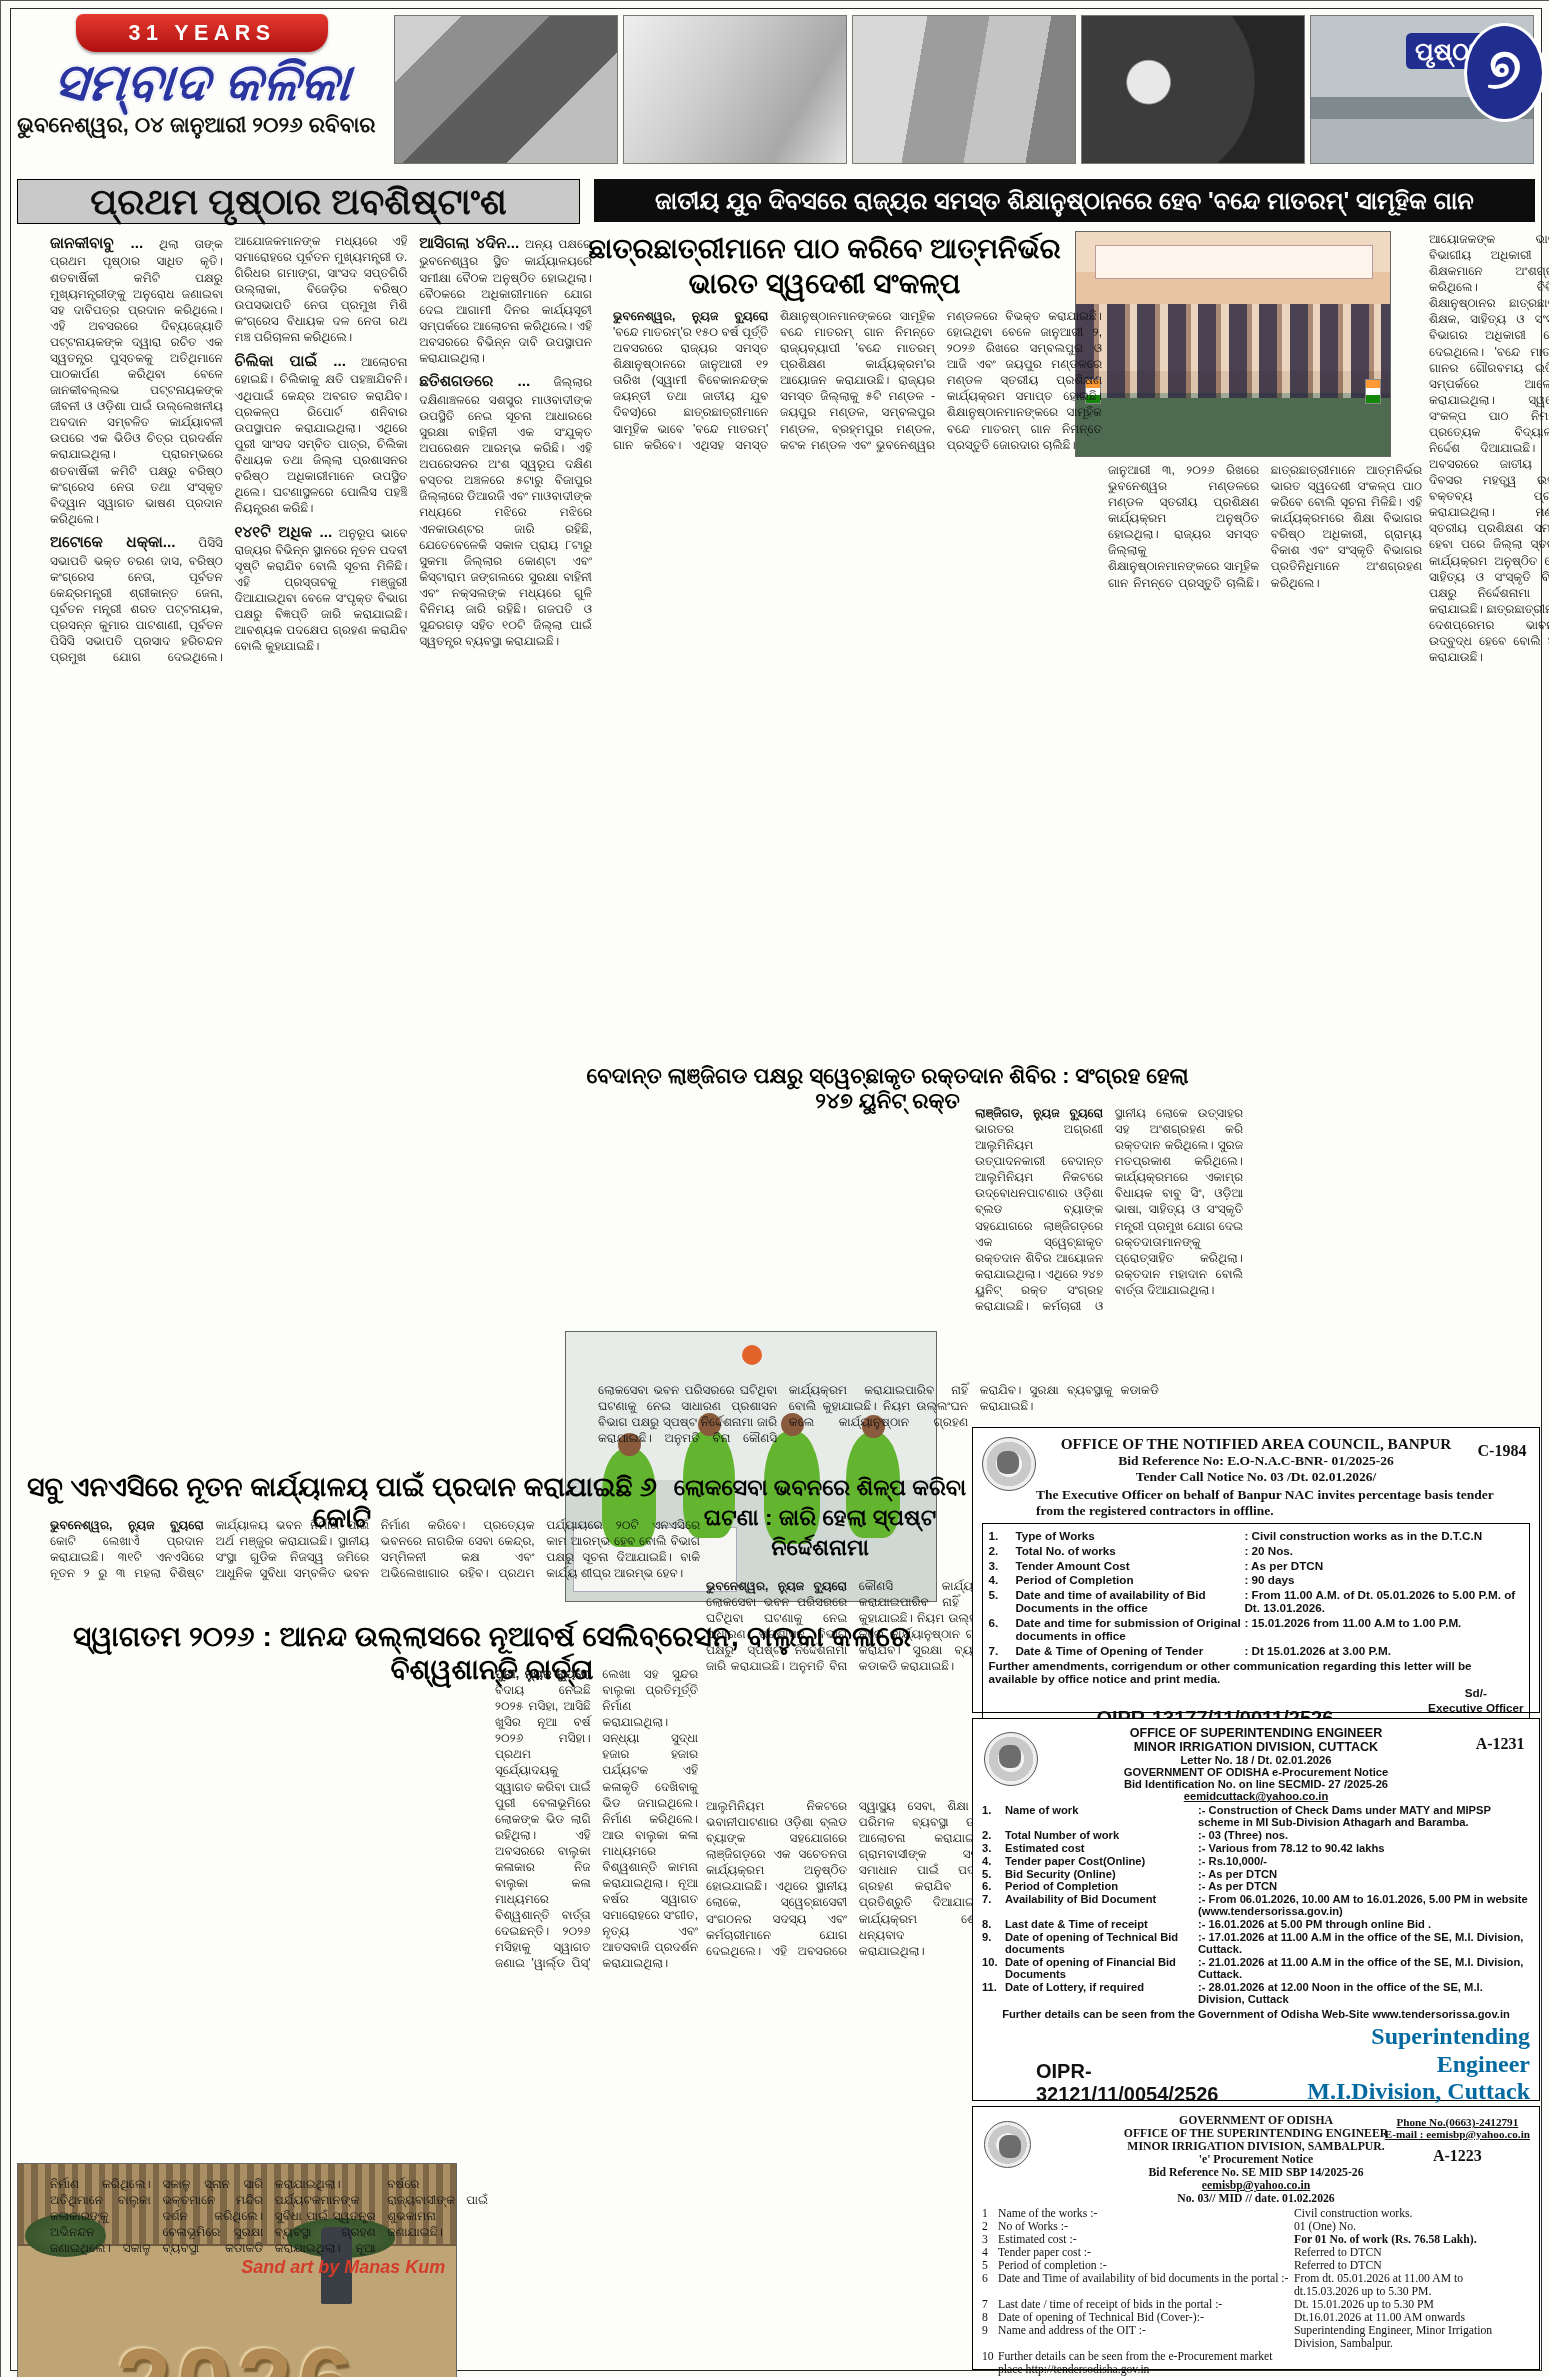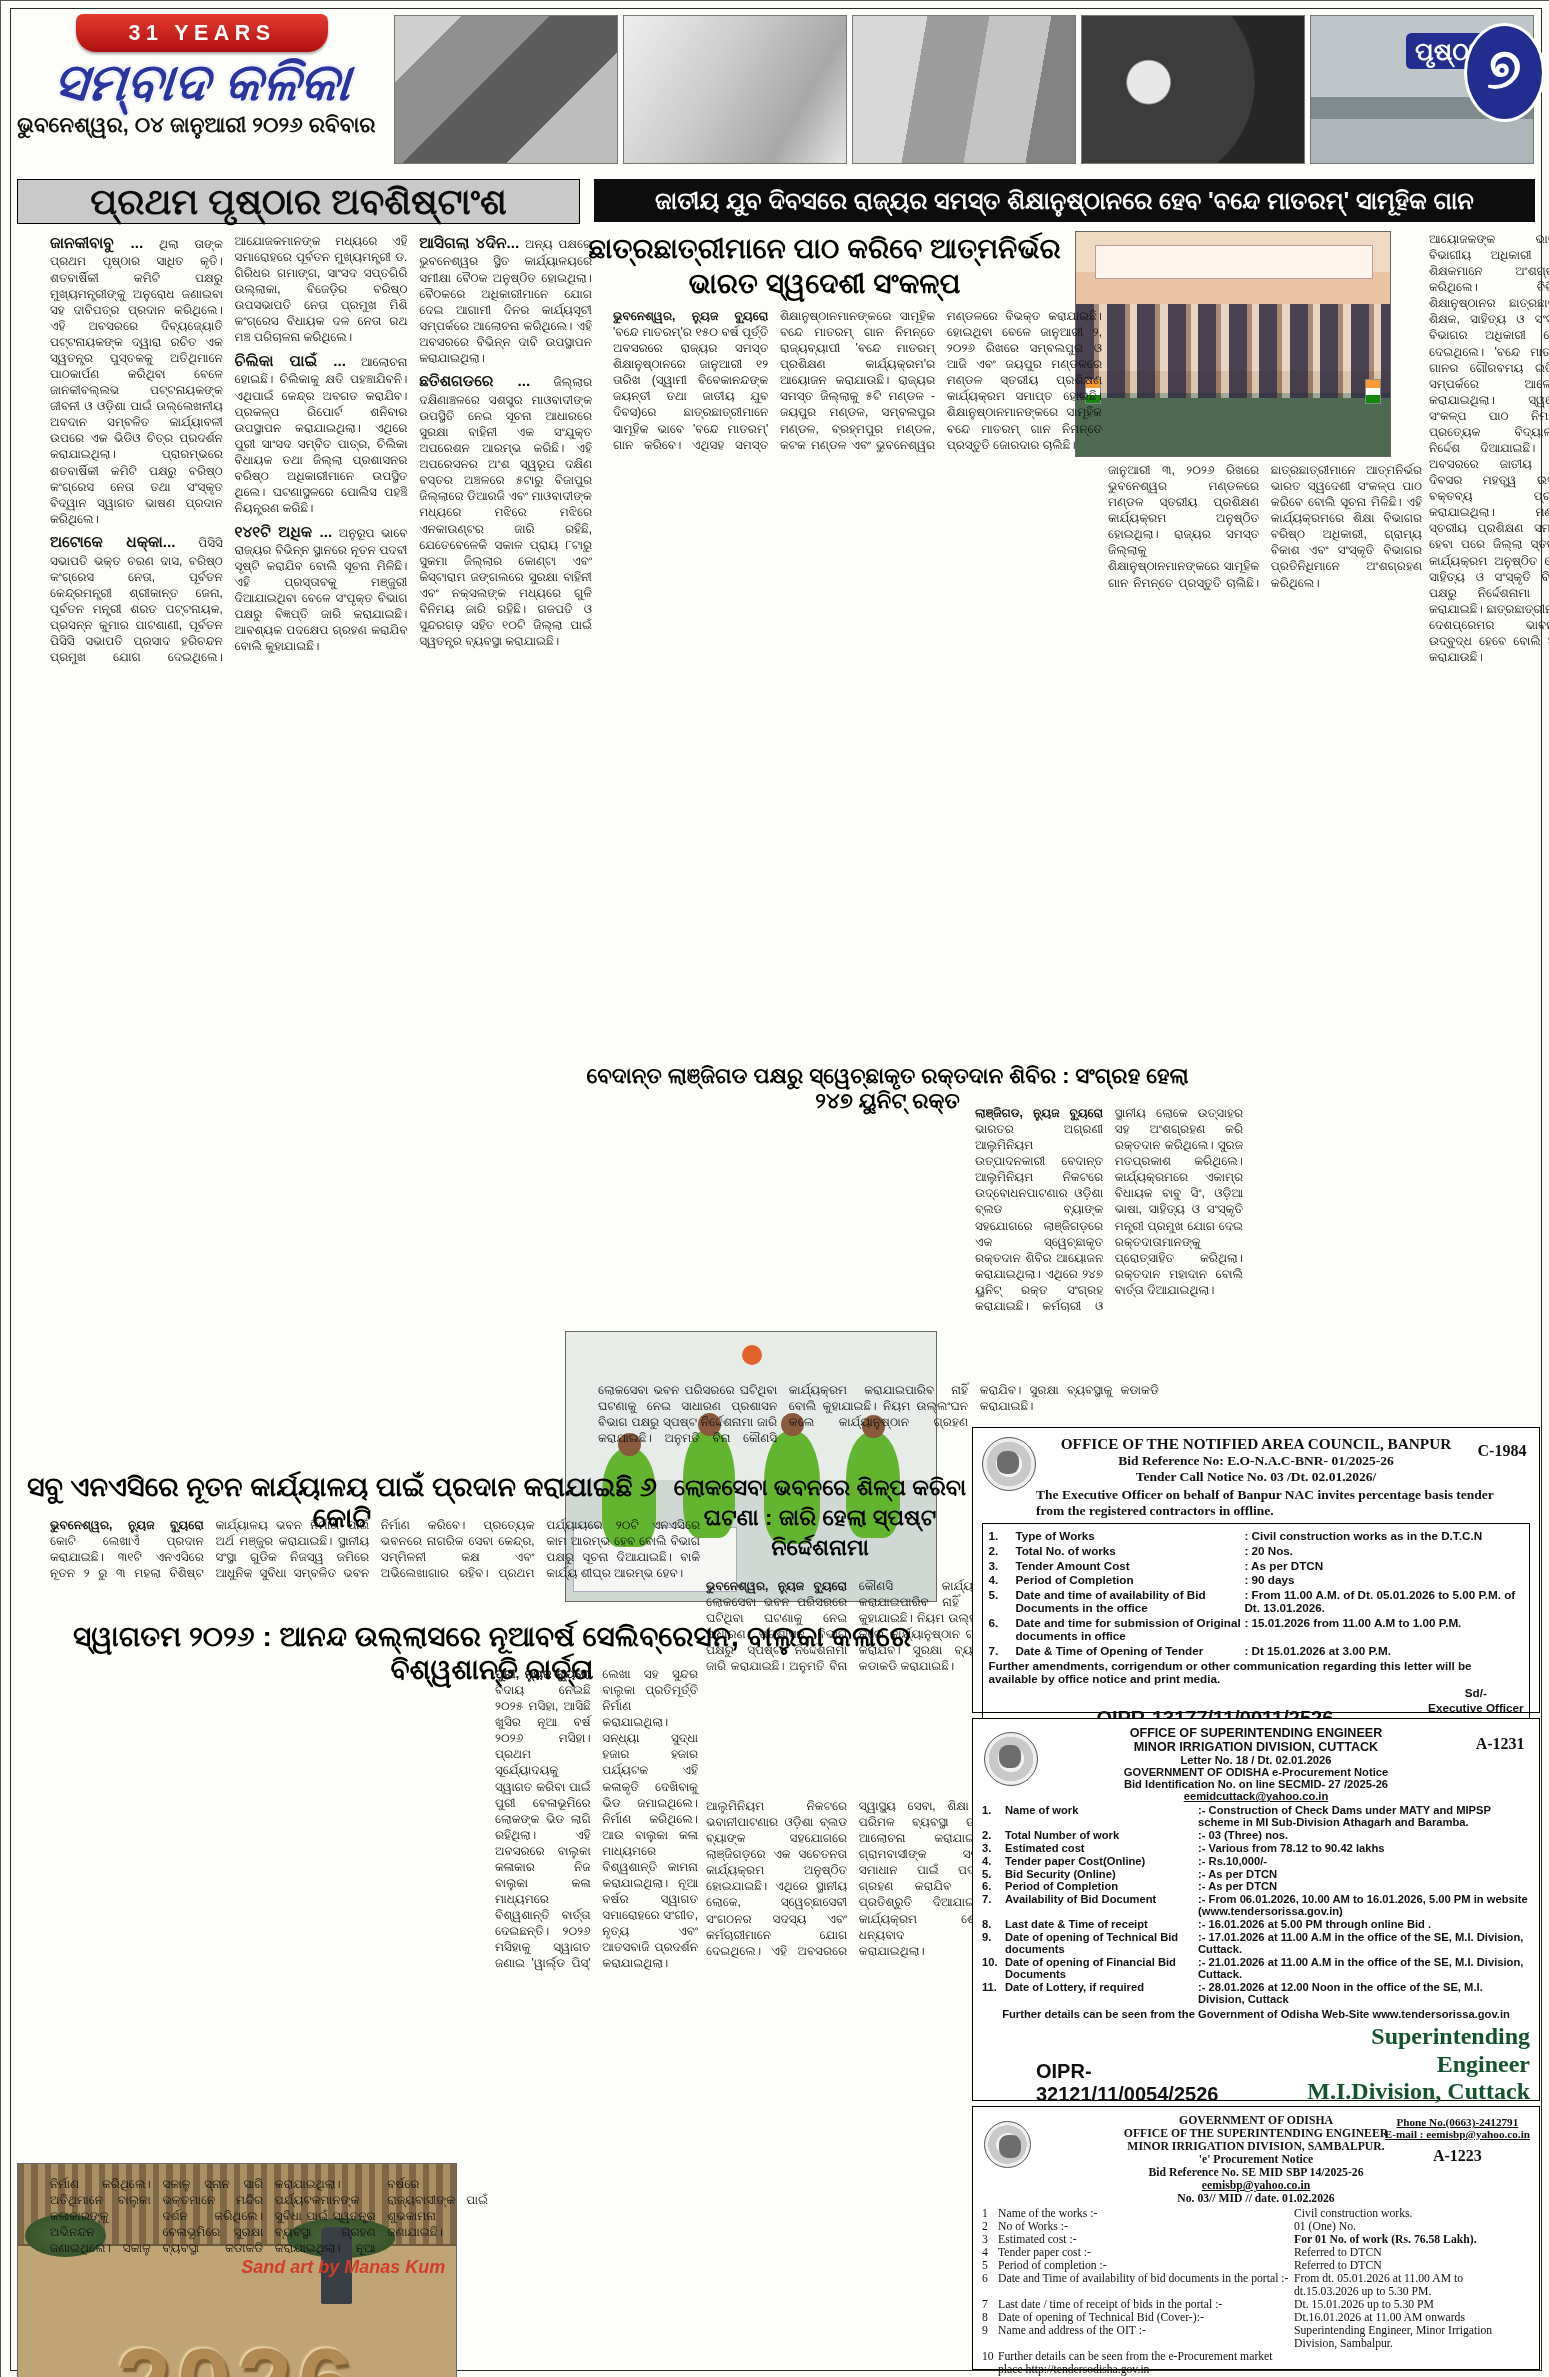--- a/index.html
+++ b/index.html
@@ -64,21 +64,21 @@
   .seal{position:absolute;width:52px;height:52px;border-radius:50%;border:1.8px solid #555;
         background:radial-gradient(#f2f2f2 0 35%,#c9c9c9 36% 60%,#efefef 61%);}
   .seal:after{content:"";position:absolute;left:14.4px;top:12.6px;width:21.5px;height:23px;border-radius:40%;background:#6d6d6d;}
   .t-row{display:flex;align-items:flex-start;margin:1.8px 0;}
   .t-num{width:27px;flex:none;font-weight:bold;}
   .t-label{width:229px;flex:none;font-weight:bold;}
   .t-val{flex:1;font-weight:bold;}
   .sans{font-family:"Liberation Sans",sans-serif;}
   .serif{font-family:"Liberation Serif",serif;}
   .oipr{font-weight:bold;font-size:20px;font-family:"Liberation Sans",sans-serif;}
-  .sig-big{font-family:"Liberation Serif",serif;font-size:24px;color:#14532d;text-align:right;line-height:1.15;}
+  .sig-big{font-family:"Liberation Serif",serif;font-size:24px;color:#0369a1;text-align:right;line-height:1.15;}
   .u{text-decoration:underline;}
 </style>
 </head>
 <body>
 
 <div class="page">
   <div class="frame"></div>
 
   <div class="abs" style="left:16px;top:12.6px;width:370px;height:154px;">
     <div class="ribbon">

